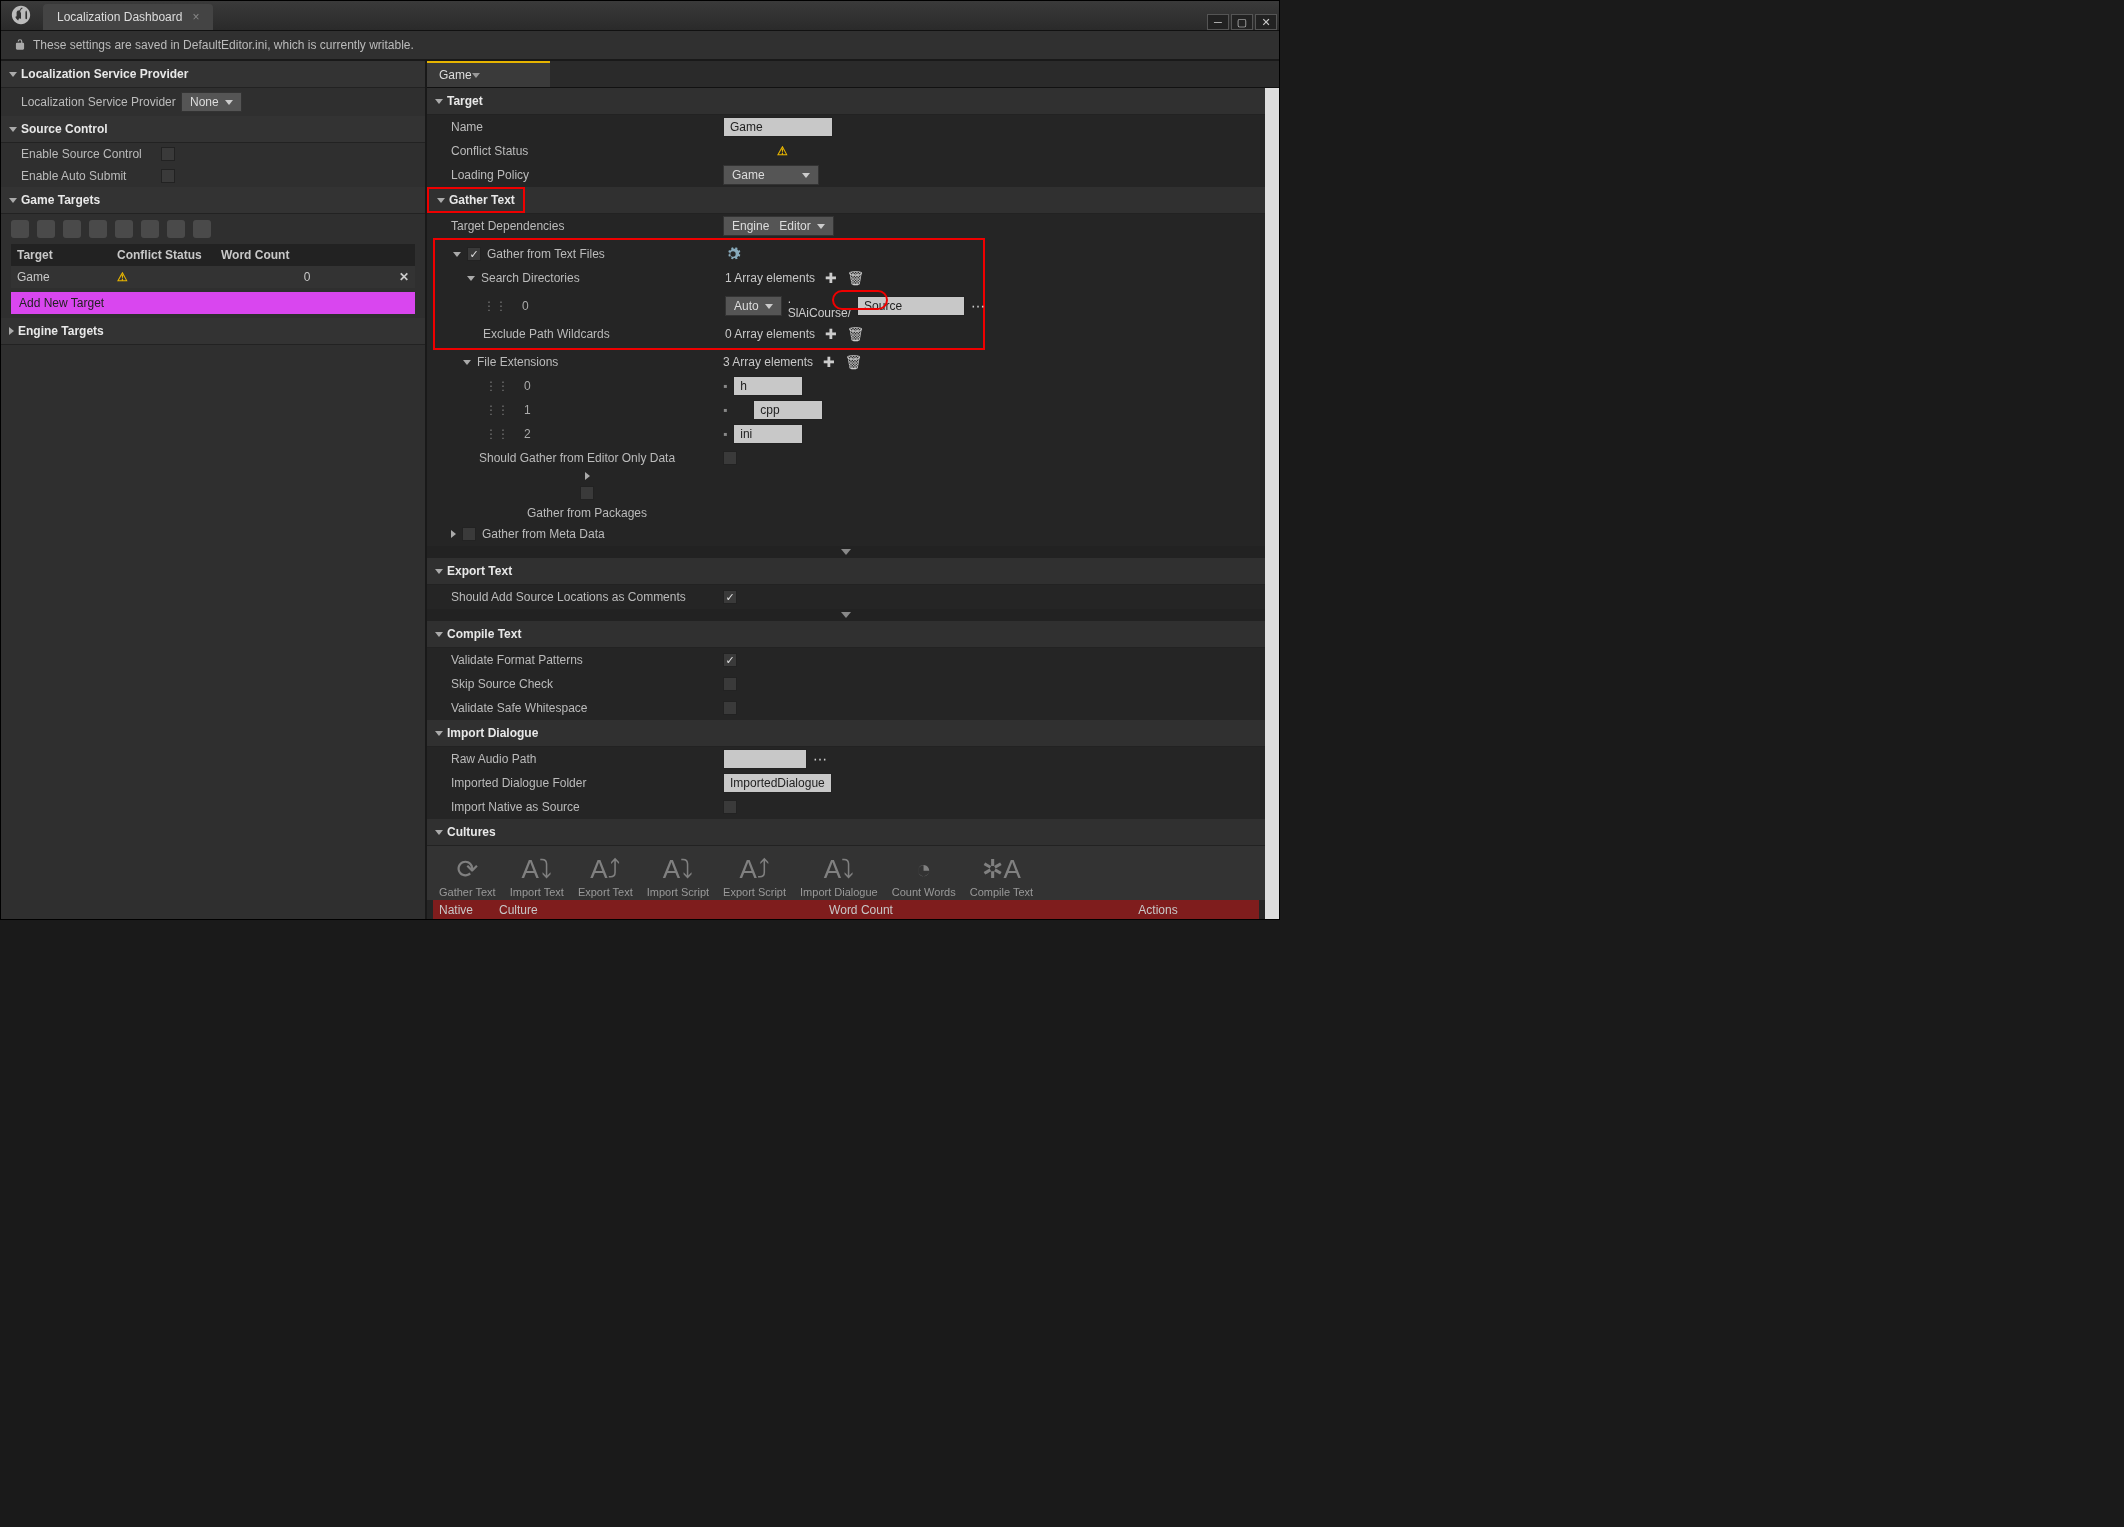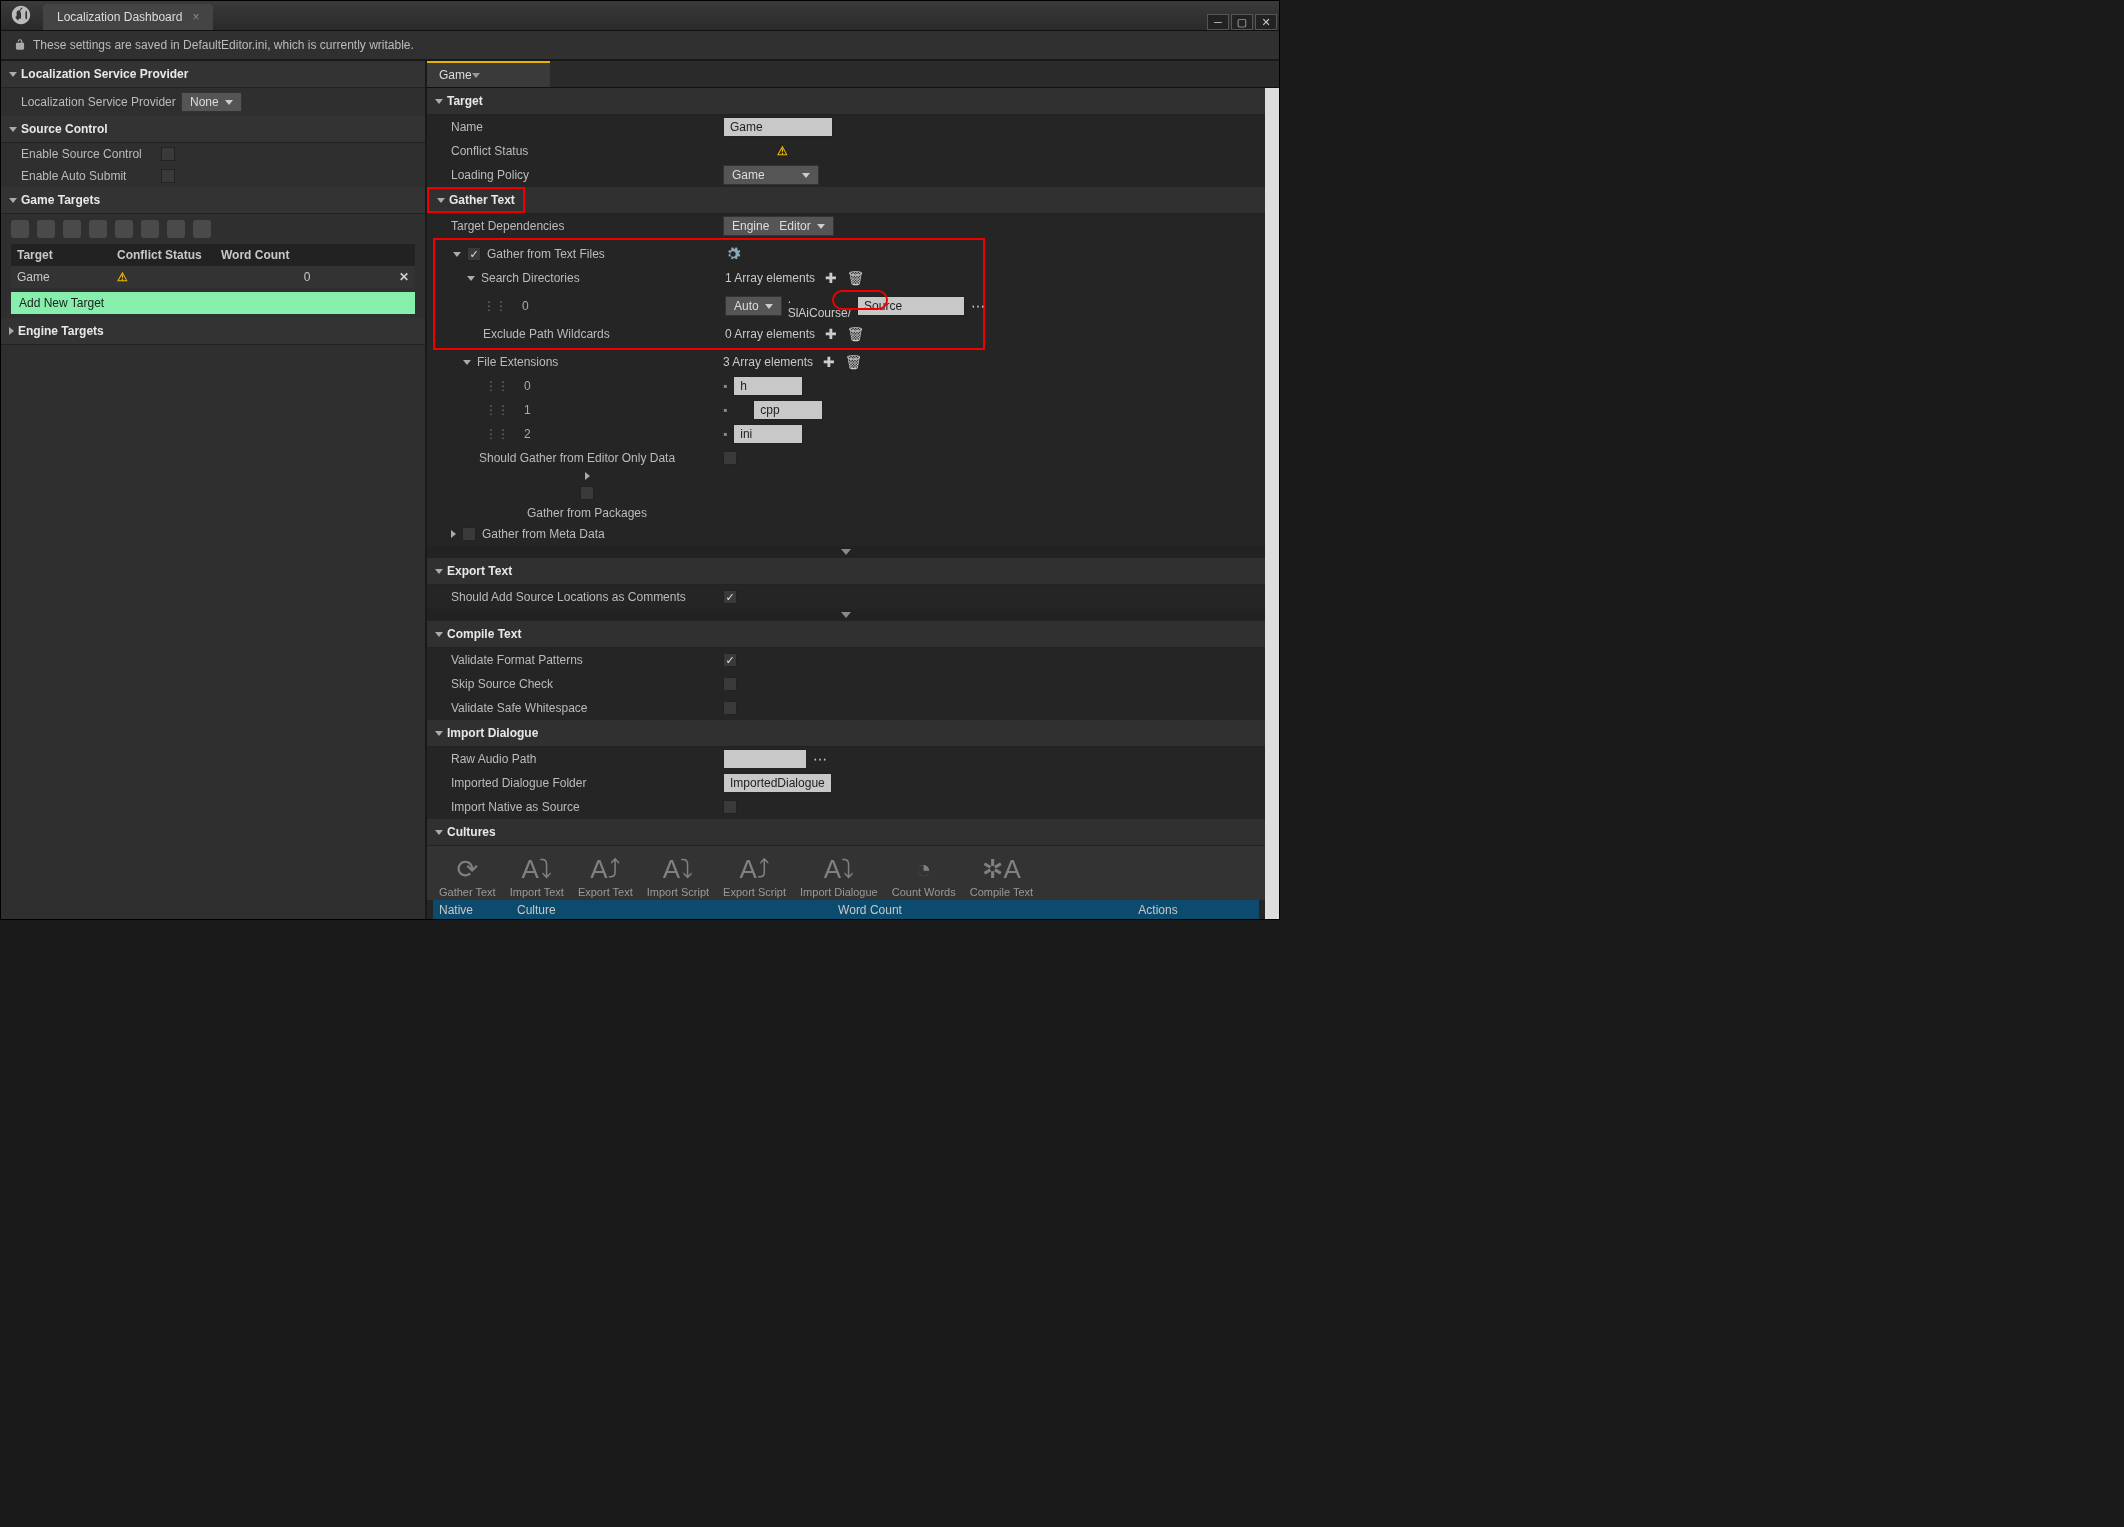--- a/index.html
+++ b/index.html
@@ -31,21 +31,21 @@
 .targets-table { margin:0 10px; }
 .targets-table .thead { display:flex; background:#222; padding:4px 6px; font-weight:bold; }
 .targets-table .thead div:nth-child(1){flex:0 0 100px;}
 .targets-table .thead div:nth-child(2){flex:0 0 104px;}
 .targets-table .thead div:nth-child(3){flex:1;}
 .targets-table .trow { display:flex; padding:4px 6px; align-items:center; background:#333; }
 .targets-table .trow div:nth-child(1){flex:0 0 100px;}
 .targets-table .trow div:nth-child(2){flex:0 0 104px;}
 .targets-table .trow div:nth-child(3){flex:1; text-align:center;}
 .targets-table .trow .close{flex:0 0 16px; text-align:right; color:#ccc; font-weight:bold;}
-.add-target { background:#86efac; color:#222; padding:4px 8px; margin:4px 10px; cursor:pointer; }
+.add-target { background:#d946ef; color:#222; padding:4px 8px; margin:4px 10px; cursor:pointer; }
 .warn-icon { color:#e6b400; font-weight:bold; }
 .right-tabs { background:#2a2a2a; border-bottom:1px solid #111; display:flex; }
 .right-tab { padding:5px 70px 5px 12px; background:#3a3a3a; border-top:2px solid #e6b400; color:#ddd; display:flex; align-items:center; justify-content:space-between; }
 .right-tab .caret { width:0;height:0;border-left:4px solid transparent;border-right:4px solid transparent;border-top:5px solid #999;}
 .details { flex:1; overflow-y:auto; }
 .details .section-header { background:#303030; }
 .detail-row { display:flex; align-items:center; min-height:24px; padding:2px 8px; }
 .dr-label { flex:0 0 288px; padding-left:16px; color:#bbb; display:flex; align-items:center; gap:6px; }
 .dr-label.sub { padding-left:34px; }
 .dr-label.sub2 { padding-left:50px; font-size:11px; color:#aaa;}
@@ -56,21 +56,21 @@
 .hl-oval { position:absolute; width:56px; height:20px; border:2px solid #e00; border-radius:12px; pointer-events:none; }
 .svg-gear { width:16px;height:16px; }
 .chk.checked::after{content:"✓"; color:#e0e0e0; font-size:11px; display:block; text-align:center; line-height:12px;}
 .separator { height:12px; background:#222; display:flex; align-items:center; justify-content:center; }
 .separator .caret-d { width:0;height:0;border-left:5px solid transparent;border-right:5px solid transparent;border-top:6px solid #888;}
 .cultures-toolbar { display:flex; gap:14px; padding:8px 12px 2px 12px; background:#333; align-items:flex-end;}
 .culture-btn { display:flex; flex-direction:column; align-items:center; gap:2px; color:#999; cursor:pointer; }
 .culture-btn .cicon { width:36px; height:30px; display:flex; align-items:center; justify-content:center; font-size:26px; color:#808080; }
 .culture-btn .clabel { font-size:11px; }
 .cultures-table { margin:0 6px; }
-.cultures-table .chead { display:flex; background:#0c4a6e; padding:3px 6px;gap:18px; }
+.cultures-table .chead { display:flex; background:#7f1d1d; padding:3px 6px; }
 .cultures-table .chead div:nth-child(1){flex:0 0 60px;}
 .cultures-table .chead div:nth-child(2){flex:0 0 160px;}
 .cultures-table .chead div:nth-child(3){flex:1;}
 .cultures-table .chead div:nth-child(4){flex:0 0 190px; text-align:center;}
 .cultures-table .crow { display:flex; padding:2px 6px; align-items:center; }
 .cultures-table .crow div:nth-child(1){flex:0 0 60px; text-align:center;}
 .cultures-table .crow div:nth-child(2){flex:0 0 160px;}
 .cultures-table .crow div:nth-child(3){flex:1;}
 .cultures-table .crow div:nth-child(4){flex:0 0 190px; display:flex; gap:6px; justify-content:flex-end;}
 .progress { height:14px; background:#555; border:1px solid #333; width:100%; text-align:center; color:#ccc; font-size:11px; line-height:14px;}

